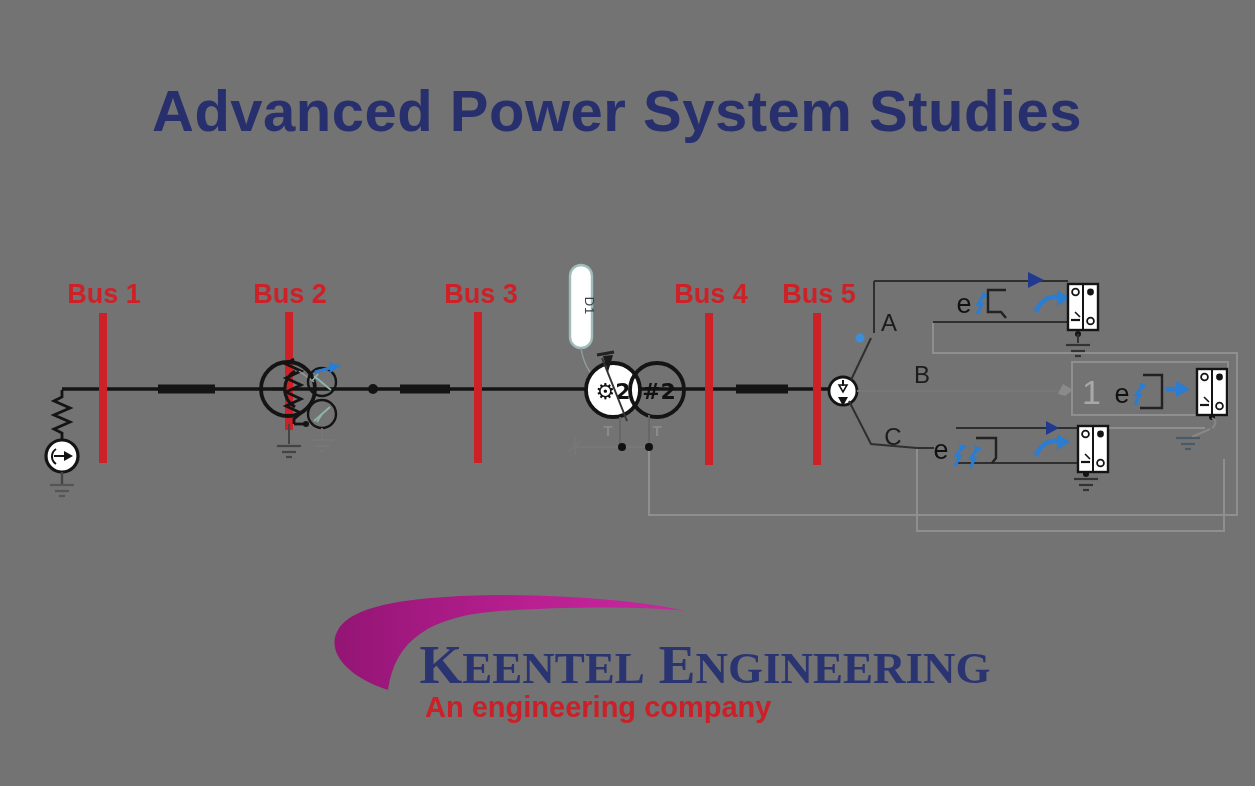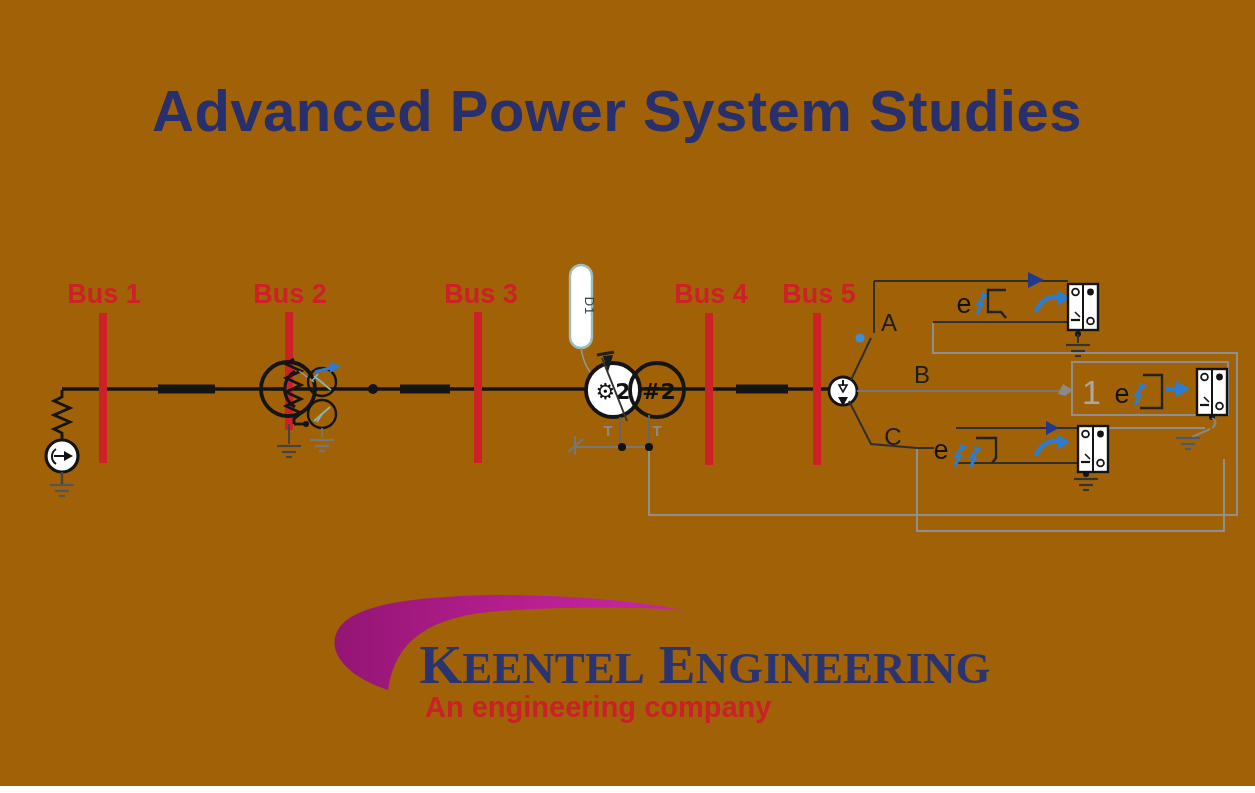--- a/index.html
+++ b/index.html
@@ -1,16 +1,16 @@
 <!DOCTYPE html>
 <html><head>
 <meta charset="utf-8">
 <style>
   html,body{margin:0;padding:0;background:#fff;width:1255px;height:793px;overflow:hidden;}
-  .stage{position:relative;width:1255px;height:786px;background:#a16207;font-family:"Liberation Sans",sans-serif;}
+  .stage{position:relative;width:1255px;height:786px;background:#737373;font-family:"Liberation Sans",sans-serif;}
   svg{position:absolute;left:0;top:0;}
   text{user-select:none;}
   .title-t{font:bold 58px "Liberation Sans",sans-serif;fill:#272f6d;letter-spacing:.5px;}
   .bus-t{font:bold 27px "Liberation Sans",sans-serif;fill:#cd2127;}
   .branch-t{font:24px "Liberation Sans",sans-serif;fill:#1c1c1c;}
   .e-t{font:27px "Liberation Sans",sans-serif;fill:#111;}
   .tx-t{font:bold 22px "DejaVu Sans",sans-serif;fill:#111;}
   .tap-t{font:34px "Liberation Sans",sans-serif;fill:#a8a8a8;}
   .wind-t{font:bold 15px "Liberation Sans",sans-serif;fill:#8a8a8a;}
   .cap-t{font:13px "Liberation Sans",sans-serif;fill:#33424a;letter-spacing:1px;}

